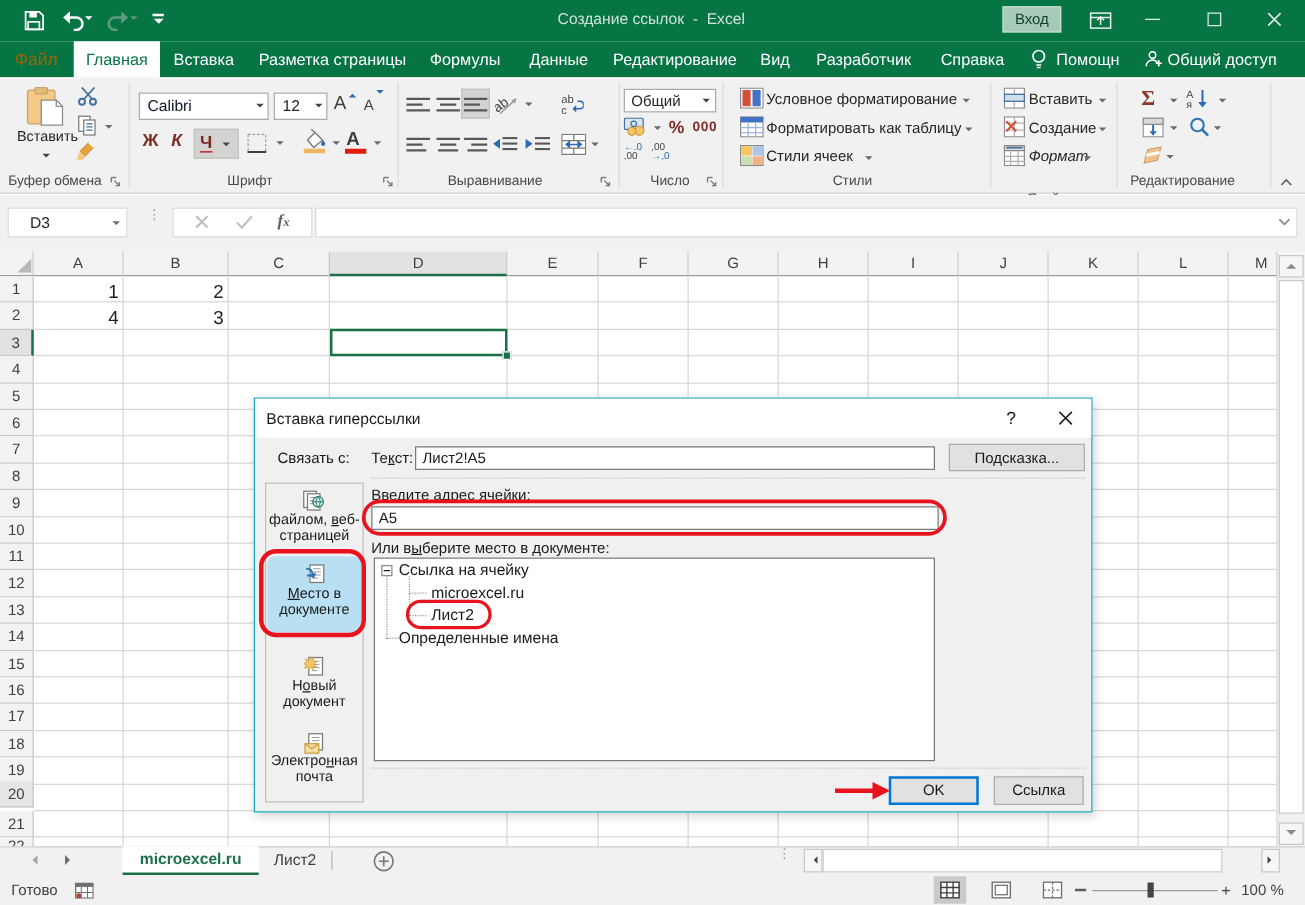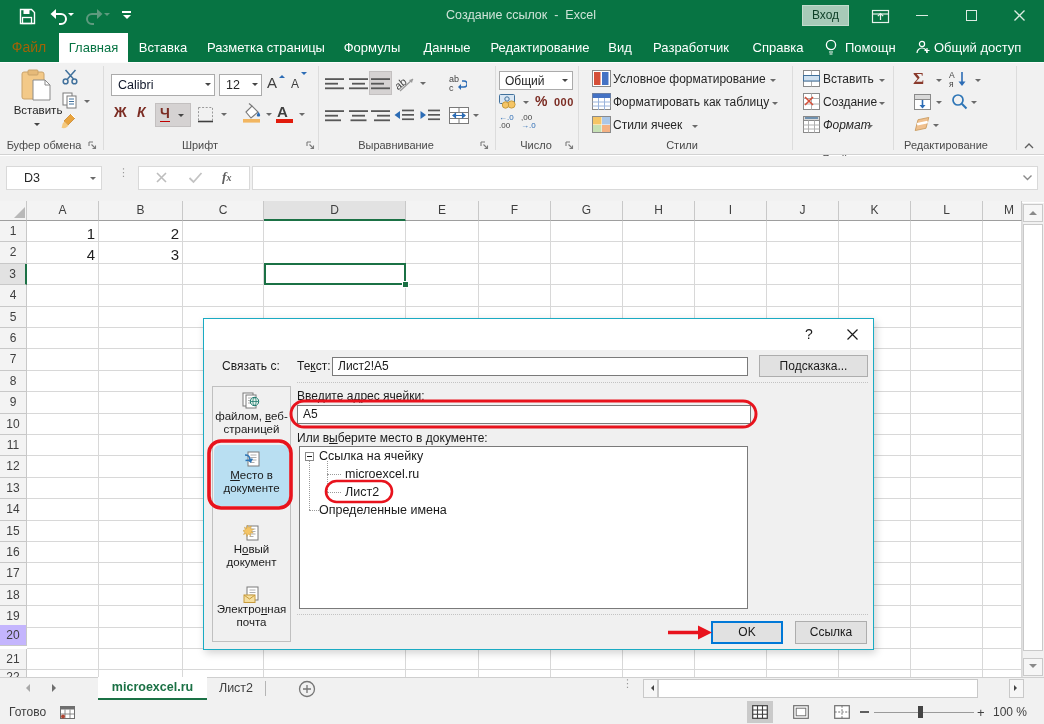--- a/index.html
+++ b/index.html
@@ -355,21 +355,21 @@
 <div class="a" style="left:0;top:319.6px;width:27px;height:21.4px;background:#f3f3f3;border-right:1px solid #c8c8c8;border-bottom:1px solid #c8c8c8;box-sizing:border-box;font-size:12px;color:#3f3f3f;line-height:21.4px;text-align:center;">15</div>
 <div class="a" style="left:27px;top:340.0px;width:995px;height:1px;background:#d8d8d8;"></div>
 <div class="a" style="left:0;top:341.0px;width:27px;height:21.4px;background:#f3f3f3;border-right:1px solid #c8c8c8;border-bottom:1px solid #c8c8c8;box-sizing:border-box;font-size:12px;color:#3f3f3f;line-height:21.4px;text-align:center;">16</div>
 <div class="a" style="left:27px;top:361.4px;width:995px;height:1px;background:#d8d8d8;"></div>
 <div class="a" style="left:0;top:362.4px;width:27px;height:21.4px;background:#f3f3f3;border-right:1px solid #c8c8c8;border-bottom:1px solid #c8c8c8;box-sizing:border-box;font-size:12px;color:#3f3f3f;line-height:21.4px;text-align:center;">17</div>
 <div class="a" style="left:27px;top:382.8px;width:995px;height:1px;background:#d8d8d8;"></div>
 <div class="a" style="left:0;top:383.8px;width:27px;height:21.4px;background:#f3f3f3;border-right:1px solid #c8c8c8;border-bottom:1px solid #c8c8c8;box-sizing:border-box;font-size:12px;color:#3f3f3f;line-height:21.4px;text-align:center;">18</div>
 <div class="a" style="left:27px;top:404.2px;width:995px;height:1px;background:#d8d8d8;"></div>
 <div class="a" style="left:0;top:405.2px;width:27px;height:21.4px;background:#f3f3f3;border-right:1px solid #c8c8c8;border-bottom:1px solid #c8c8c8;box-sizing:border-box;font-size:12px;color:#3f3f3f;line-height:21.4px;text-align:center;">19</div>
 <div class="a" style="left:27px;top:425.6px;width:995px;height:1px;background:#d8d8d8;"></div>
-<div class="a" style="left:0;top:424px;width:27px;height:21.4px;background:#c4b5fd;border-right:1px solid #c8c8c8;border-bottom:1px solid #c8c8c8;box-sizing:border-box;font-size:12px;color:#3f3f3f;line-height:21.4px;text-align:center;">20</div>
+<div class="a" style="left:0;top:424px;width:27px;height:21.4px;background:#e5e5e5;border-right:1px solid #c8c8c8;border-bottom:1px solid #c8c8c8;box-sizing:border-box;font-size:12px;color:#3f3f3f;line-height:21.4px;text-align:center;">20</div>
 <div class="a" style="left:27px;top:447.0px;width:995px;height:1px;background:#d8d8d8;"></div>
 <div class="a" style="left:0;top:448.0px;width:27px;height:21.4px;background:#f3f3f3;border-right:1px solid #c8c8c8;border-bottom:1px solid #c8c8c8;box-sizing:border-box;font-size:12px;color:#3f3f3f;line-height:21.4px;text-align:center;">21</div>
 <div class="a" style="left:27px;top:468.4px;width:995px;height:1px;background:#d8d8d8;"></div>
 <div class="a" style="left:0;top:469.4px;width:27px;height:21.4px;background:#f3f3f3;border-right:1px solid #c8c8c8;border-bottom:1px solid #c8c8c8;box-sizing:border-box;font-size:12px;color:#3f3f3f;line-height:14.0px;text-align:center;">22</div>
 
 <div class="a" style="left:98px;top:20px;width:1px;height:456px;background:#d8d8d8;"></div>
 <div class="a" style="left:182px;top:20px;width:1px;height:456px;background:#d8d8d8;"></div>
 <div class="a" style="left:263px;top:20px;width:1px;height:456px;background:#d8d8d8;"></div>
 <div class="a" style="left:405px;top:20px;width:1px;height:456px;background:#d8d8d8;"></div>
 <div class="a" style="left:478px;top:20px;width:1px;height:456px;background:#d8d8d8;"></div>
@@ -432,20 +432,21 @@
 <path d="M8 0.7 v12.6 M0.7 7 h14.6" stroke="#6f6f6f" stroke-width="1" stroke-dasharray="2 1.5"></path>
   </svg>
 <div class="a" style="left:860px;top:711px;width:9px;height:2px;background:#5f5f5f;"></div>
 <div class="a" style="left:874px;top:711.5px;width:100px;height:1px;background:#9a9a9a;"></div>
 <div class="a" style="left:921px;top:709px;width:1px;height:6px;background:#9a9a9a;"></div>
 <div class="a" style="left:918px;top:706px;width:5px;height:12px;background:#444;"></div>
 <div class="a" style="left:977px;top:705px;font-size:13px;color:#3f3f3f;">+</div>
 <div class="a" style="left:993px;top:700px;height:24px;line-height:24px;font-size:12px;color:#3f3f3f;">100 %</div>
 <div class="a" style="left:203px;top:318px;width:671px;height:332px;background:#f0f0f0;border:1px solid #1aabc3;box-sizing:border-box;box-shadow:2px 3px 8px rgba(0,0,0,0.18);">
 <div class="a" style="left:0;top:0;width:669px;height:31px;background:#fff;"></div>
+<div class="a" style="left:9px;top:0;height:31px;line-height:32px;font-size:12.5px;color:#1a1a1a;">Вставка гиперссылки</div>
 <div class="a" style="left:596px;top:0;width:18px;height:31px;line-height:30px;text-align:center;font-size:14px;color:#1a1a1a;">?</div>
 <svg class="a" style="left:642px;top:9px;" width="13" height="13" viewBox="0 0 13 13">
 <path d="M1.5 1.5 L11.5 11.5 M11.5 1.5 L1.5 11.5" stroke="#1a1a1a" stroke-width="1.2"></path>
     </svg>
 <div class="a" style="left:18px;top:40px;font-size:12px;color:#1a1a1a;">Связать с:</div>
 <div class="a" style="left:93px;top:40px;font-size:12px;color:#1a1a1a;">Те<u>к</u>ст: </div>
 <div class="a" style="left:128px;top:38px;width:416px;height:19px;background:#fff;border:1px solid #7a7a7a;box-sizing:border-box;font-size:12px;color:#1a1a1a;line-height:17px;padding-left:5px;">Лист2!A5</div>
 <div class="a ct" style="left:555px;top:36px;width:109px;height:22px;background:#e1e1e1;border:1px solid #adadad;box-sizing:border-box;font-size:12px;color:#1a1a1a;line-height:20px;">По<u>д</u>сказка...</div>
 <div class="a" style="left:93px;top:63px;width:571px;height:1px;border-top:1px dotted #c3c3c3;"></div>
 <div class="a" style="left:8px;top:67px;width:79px;height:256px;background:#f0f0f0;border:1px solid #c0c0c0;box-sizing:border-box;"></div>

